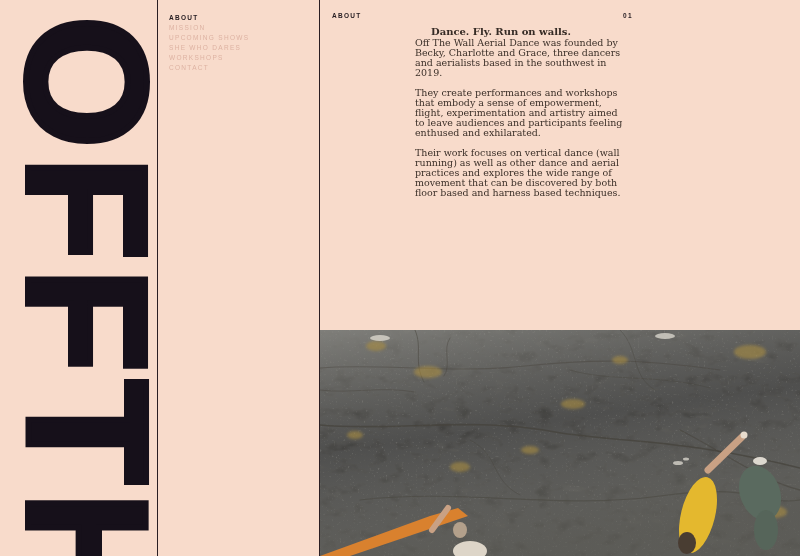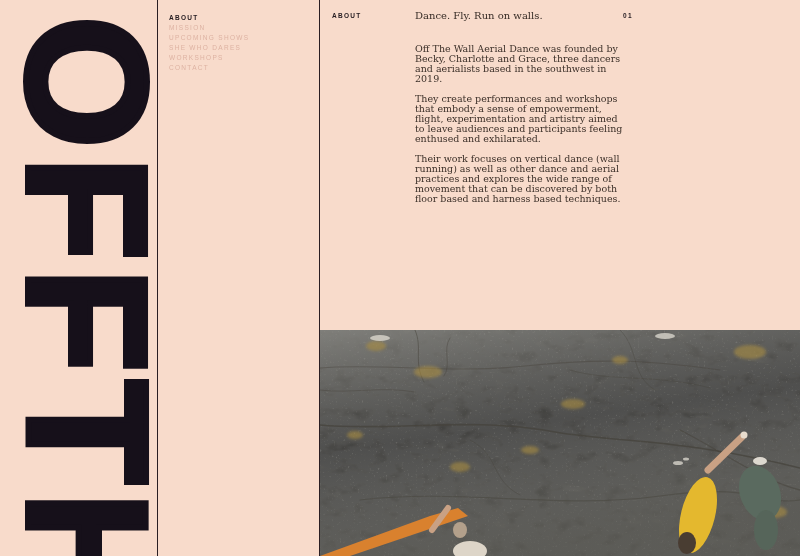--- a/index.html
+++ b/index.html
@@ -42,21 +42,21 @@
   .heading{
     position:absolute;left:95px;top:9px;
     font-family:"DejaVu Serif","Liberation Serif",serif;
     font-size:10px;line-height:13px;color:#362b25;
   }
   .paragraphs{
     position:absolute;left:95px;top:36px;width:220px;
     font-family:"DejaVu Serif","Liberation Serif",serif;
     font-size:9.5px;line-height:10px;color:#3c3029;
   }
-  .paragraphs p{margin:8px 0 10px 0;white-space:pre;}
+  .paragraphs p{margin:2px 0 10px 0;white-space:pre;}
 
   
   .photo{
     position:absolute;left:320px;top:330px;width:480px;height:226px;overflow:hidden;
   }
   .photo svg{display:block;width:480px;height:226px;}
 </style>
 </head>
 <body>
 
@@ -70,21 +70,21 @@
   <div class="nav-item">MISSION</div>
   <div class="nav-item">UPCOMING SHOWS</div>
   <div class="nav-item">SHE WHO DARES</div>
   <div class="nav-item">WORKSHOPS</div>
   <div class="nav-item">CONTACT</div>
 </nav>
 
 <main class="main">
   <div class="kicker section-label">ABOUT</div>
   <div class="kicker page-number">01</div>
-  <h1 class="heading" style="font-weight:400;margin:0;">Dance. Fly. Run on walls.</h1>
+  <h1 class="heading" style="font-weight:700;margin:16px;">Dance. Fly. Run on walls.</h1>
   <div class="paragraphs">
     <p>Off The Wall Aerial Dance was founded by
 Becky, Charlotte and Grace, three dancers
 and aerialists based in the southwest in
 2019.</p>
     <p>They create performances and workshops
 that embody a sense of empowerment,
 flight, experimentation and artistry aimed
 to leave audiences and participants feeling
 enthused and exhilarated.</p>

